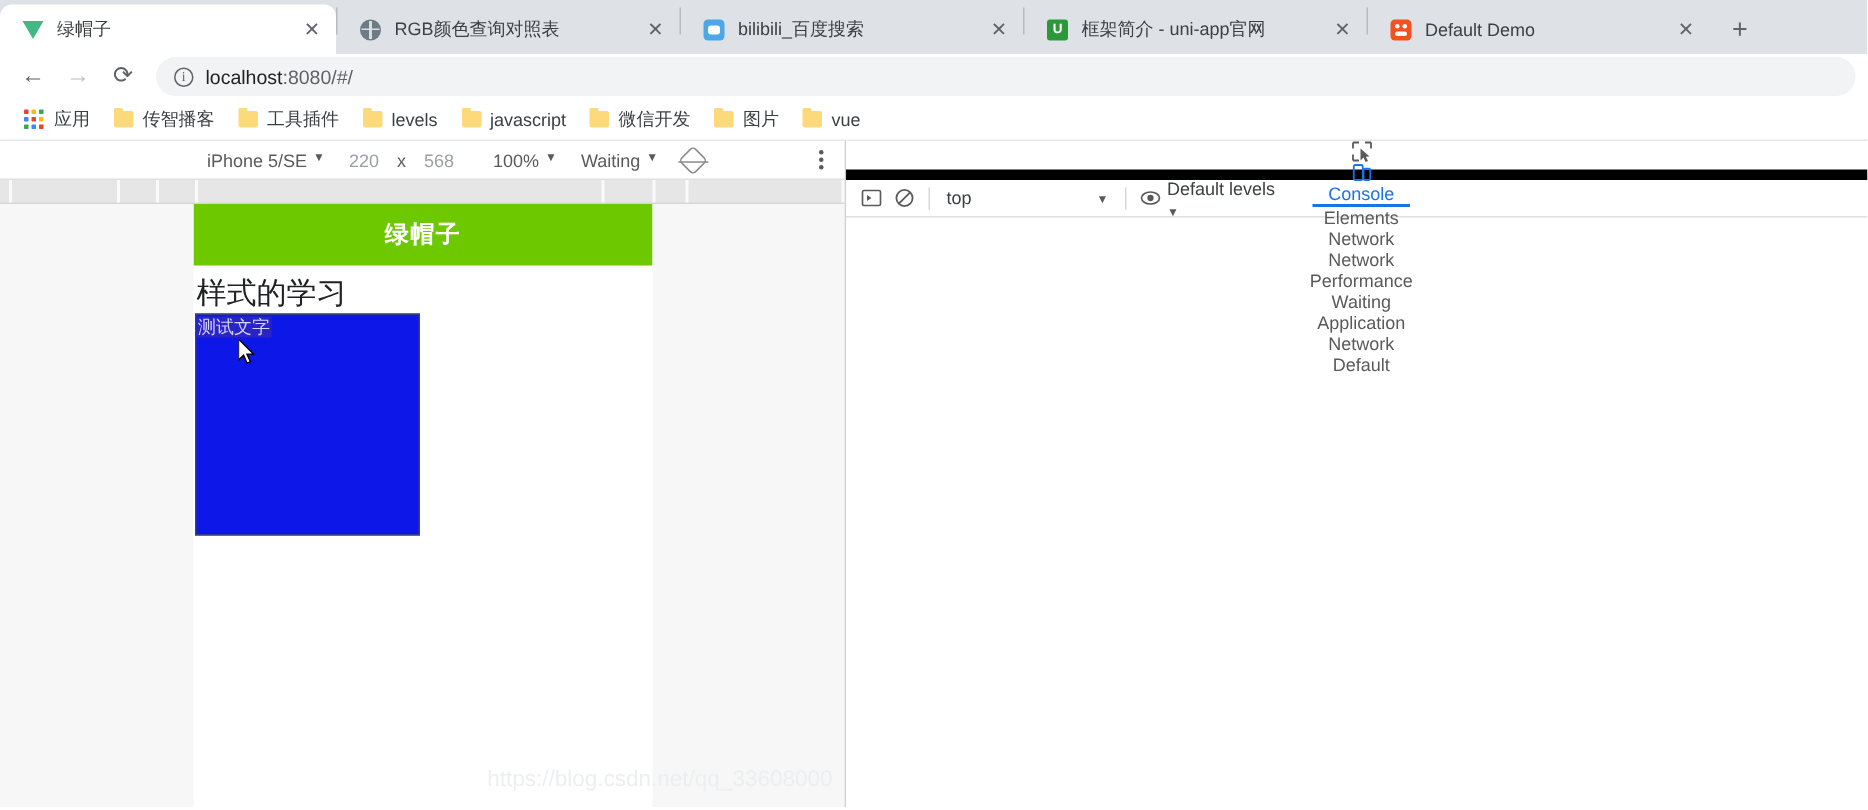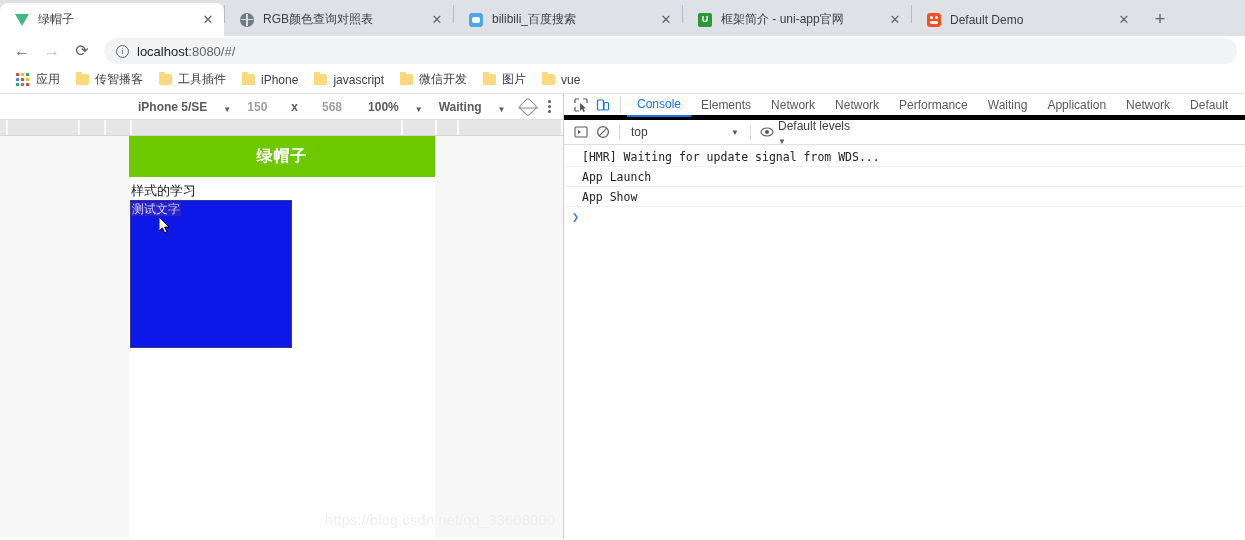--- a/index.html
+++ b/index.html
@@ -105,58 +105,58 @@
   .split { display:flex; height: 444px; }
   .pageside { width: 564px; position:relative; background:#f7f7f7; border-right:1px solid #cfcfcf; }
   .devtools { width: 681px; background:#fff; position:relative; }
 
   
   .devicebar {
     height: 26px; background:#fff; display:flex; align-items:center;
     font-size: 12px; color: #5a5a5a; border-bottom: 1px solid #e0e0e0;
     padding-left: 130px; gap: 0;
   }
-  .dev-item { display:flex; align-items:flex-end; gap:16px; padding: 0 8px; white-space:nowrap;font-weight:bold; }
+  .dev-item { display:flex; align-items:flex-start; gap:4px; padding: 0 8px; white-space:nowrap; }
   .dev-dim { color:#9aa0a6; }
   .caret { font-size: 8px; color:#5a5a5a; }
   .rotate-ic { width:14px;height:14px;border:1.3px solid #8a8a8a;border-radius:3px;transform:rotate(45deg); position:relative;}
   .rotate-ic::after{content:"";position:absolute;left:-3px;top:6px;width:20px;height:1.3px;background:#8a8a8a;transform:rotate(-45deg);}
   .kebab { margin-left:auto; width:24px;display:flex;flex-direction:column;align-items:center;gap:2px;padding-right:8px; }
   .kebab i{width:3px;height:3px;border-radius:50%;background:#5a5a5a;display:block;}
 
   .rulerbar { height: 16px; background:#e6e6e6; display:flex; border-bottom:1px solid #d6d6d6; }
   .rulerbar span { border-right: 2px solid #fafafa; height:100%; display:block; }
 
   .viewport-wrap { position:relative; height: 402px; background:#f7f7f7; }
   .viewport {
     position:absolute; left: 129px; top: 0; width: 306px; height: 402px;
     background:#ffffff; overflow:hidden;
   }
   .greenhdr {
     height: 41px; background:#6ec800; display:flex; align-items:center; justify-content:center;
   }
   .greenhdr .htxt { color:#ffffff; font-size:16px; font-weight:bold; letter-spacing:1px; }
-  .study { font-size:13px; color:#202124; padding: 6px 0 0 2px; line-height:1.3; }
+  .study { font-size:20px; color:#202124; padding: 6px 0 0 2px; line-height:1.3; }
   .bluebox {
-    width: 162px; height: 148px; background:#0d18e8; border:1px solid #3a3a8a;
+    width: 150px; height: 148px; background:#0d18e8; border:1px solid #3a3a8a;
     margin-left: 1px; position:relative;
   }
   .bluetxt {
     position:absolute; left:0; top:1px; font-size:12px; color:#d7d2ff;
     background:#2a24c8; padding:0 1px; line-height:1.2;
   }
   .cursor { position:absolute; left: 28px; top: 16px; width:12px;height:18px; }
 
   .watermark {
     position:absolute; right: 8px; bottom: 10px;
     font-size: 15px; color:#eceef0; white-space:nowrap;
   }
 
   
-  .dt-tabs { height: 26px; display:flex; align-items:center; border-bottom:5px solid #000000; padding-left:6px; gap:0; background:#fff;}
+  .dt-tabs { height: 26px; display:flex; align-items:center; border-bottom:7px solid #000000; padding-left:6px; gap:0; background:#fff;flex-direction:column;}
   .dt-ic { width:22px;height:22px;display:flex;align-items:center;justify-content:center;color:#5a5a5a; }
   .dt-ic svg{display:block}
   .dt-sep { width:1px;height:16px;background:#d8d8d8;margin:0 6px; }
   .dt-tab {
     height: 25px; display:flex;align-items:center; padding: 0 10px;
     font-size: 12px; color:#5a5a5a; white-space:nowrap;
   }
   .dt-tab.active { color:#1a73e8; border-bottom:2px solid #1a73e8; }
 
   .console-toolbar {
@@ -262,21 +262,21 @@
     <div class="bm">
       <span class="folder"></span>
       <span>传智播客</span>
     </div>
     <div class="bm">
       <span class="folder"></span>
       <span>工具插件</span>
     </div>
     <div class="bm">
       <span class="folder"></span>
-      <span>iPhone</span>
+      <span>levels</span>
     </div>
     <div class="bm">
       <span class="folder"></span>
       <span>javascript</span>
     </div>
     <div class="bm">
       <span class="folder"></span>
       <span>微信开发</span>
     </div>
     <div class="bm">
@@ -292,21 +292,21 @@
   <div class="split">
 
     <div class="pageside">
 
       <div class="devicebar">
         <div class="dev-item">
           <span>iPhone 5/SE</span>
           <span class="caret">▼</span>
         </div>
         <div class="dev-item">
-          <span class="dev-dim">150</span>
+          <span class="dev-dim">220</span>
           <span style="padding:0 8px">x</span>
           <span class="dev-dim">568</span>
         </div>
         <div class="dev-item" style="margin-left:10px">
           <span>100%</span>
           <span class="caret">▼</span>
         </div>
         <div class="dev-item">
           <span>Waiting</span>
           <span class="caret">▼</span>
@@ -400,22 +400,16 @@
             <ellipse cx="7" cy="7" rx="6" ry="4" fill="none" stroke="#5a5a5a" stroke-width="1.1"></ellipse>
             <circle cx="7" cy="7" r="2.1" fill="#5a5a5a"></circle>
           </svg>
         </div>
         <div class="levels">
           <span>Default levels</span>
           <span class="caret">▼</span>
         </div>
       </div>
 
-      <div class="console-body">
-        <div class="log-row">[HMR] Waiting for update signal from WDS...</div>
-        <div class="log-row">App Launch</div>
-        <div class="log-row">App Show</div>
-        <div class="prompt-row">❯</div>
-      </div>
 
     </div>
   </div>
 </div>
 
 </body></html>

